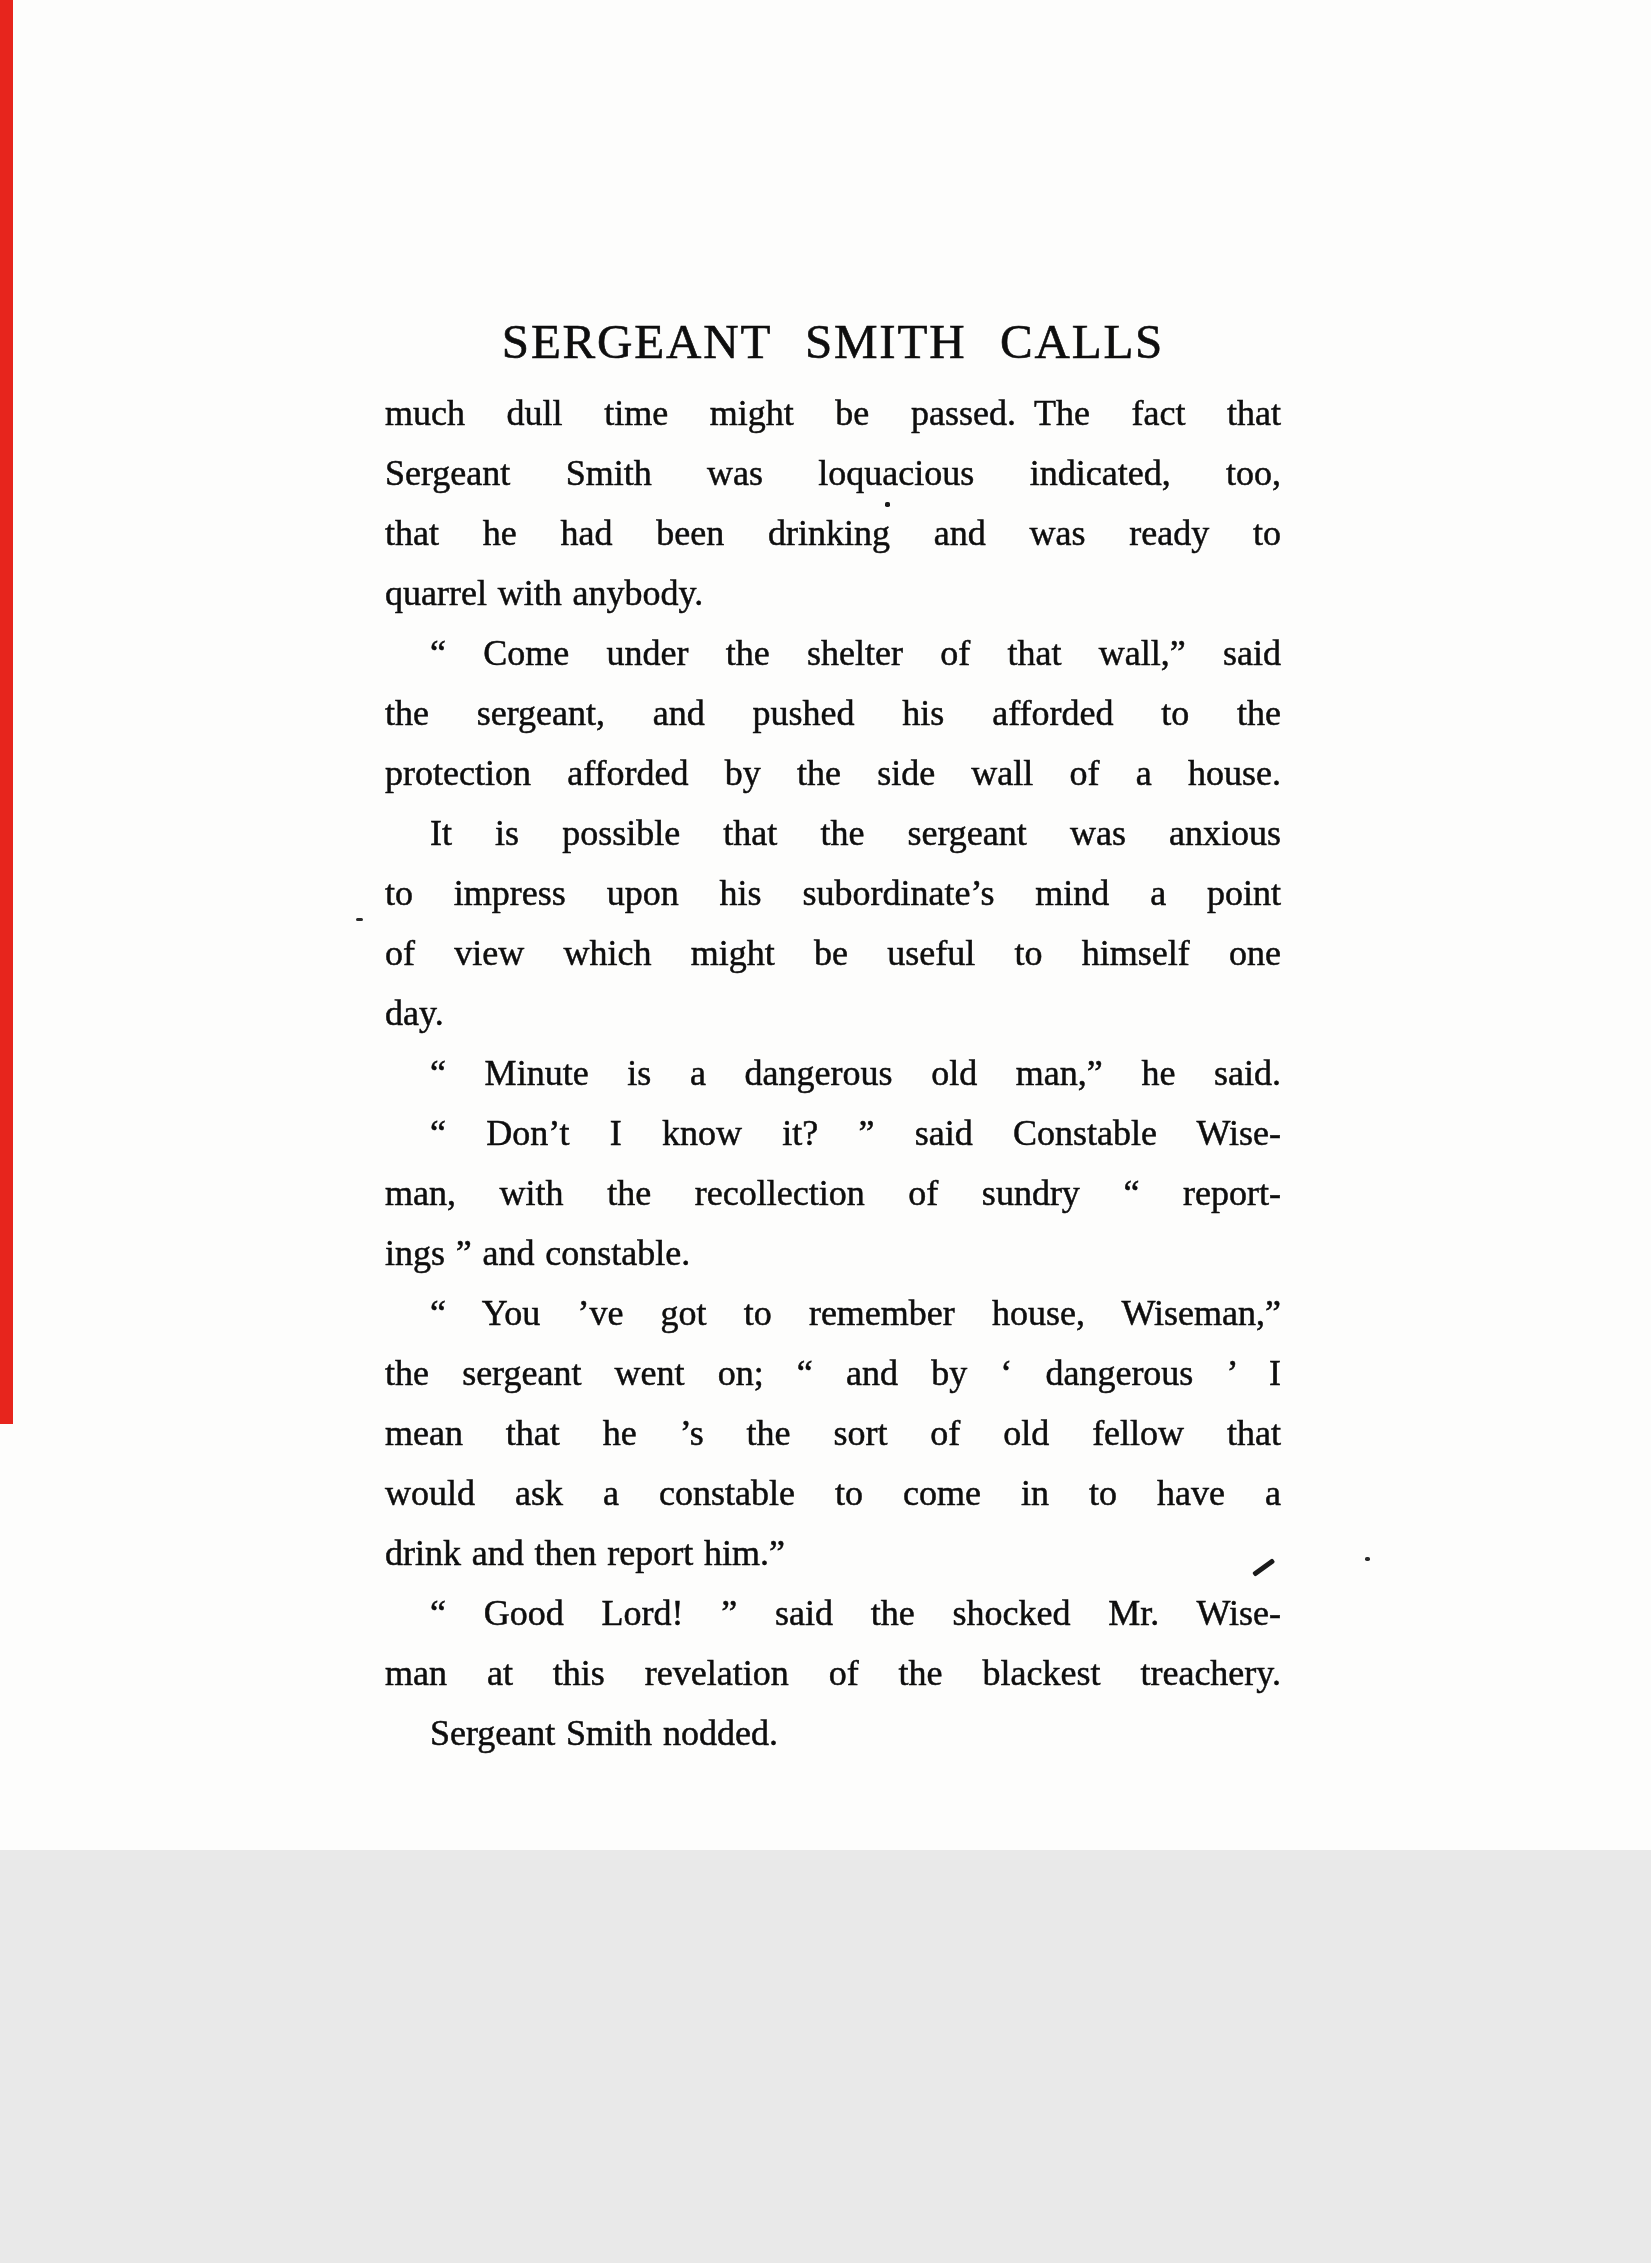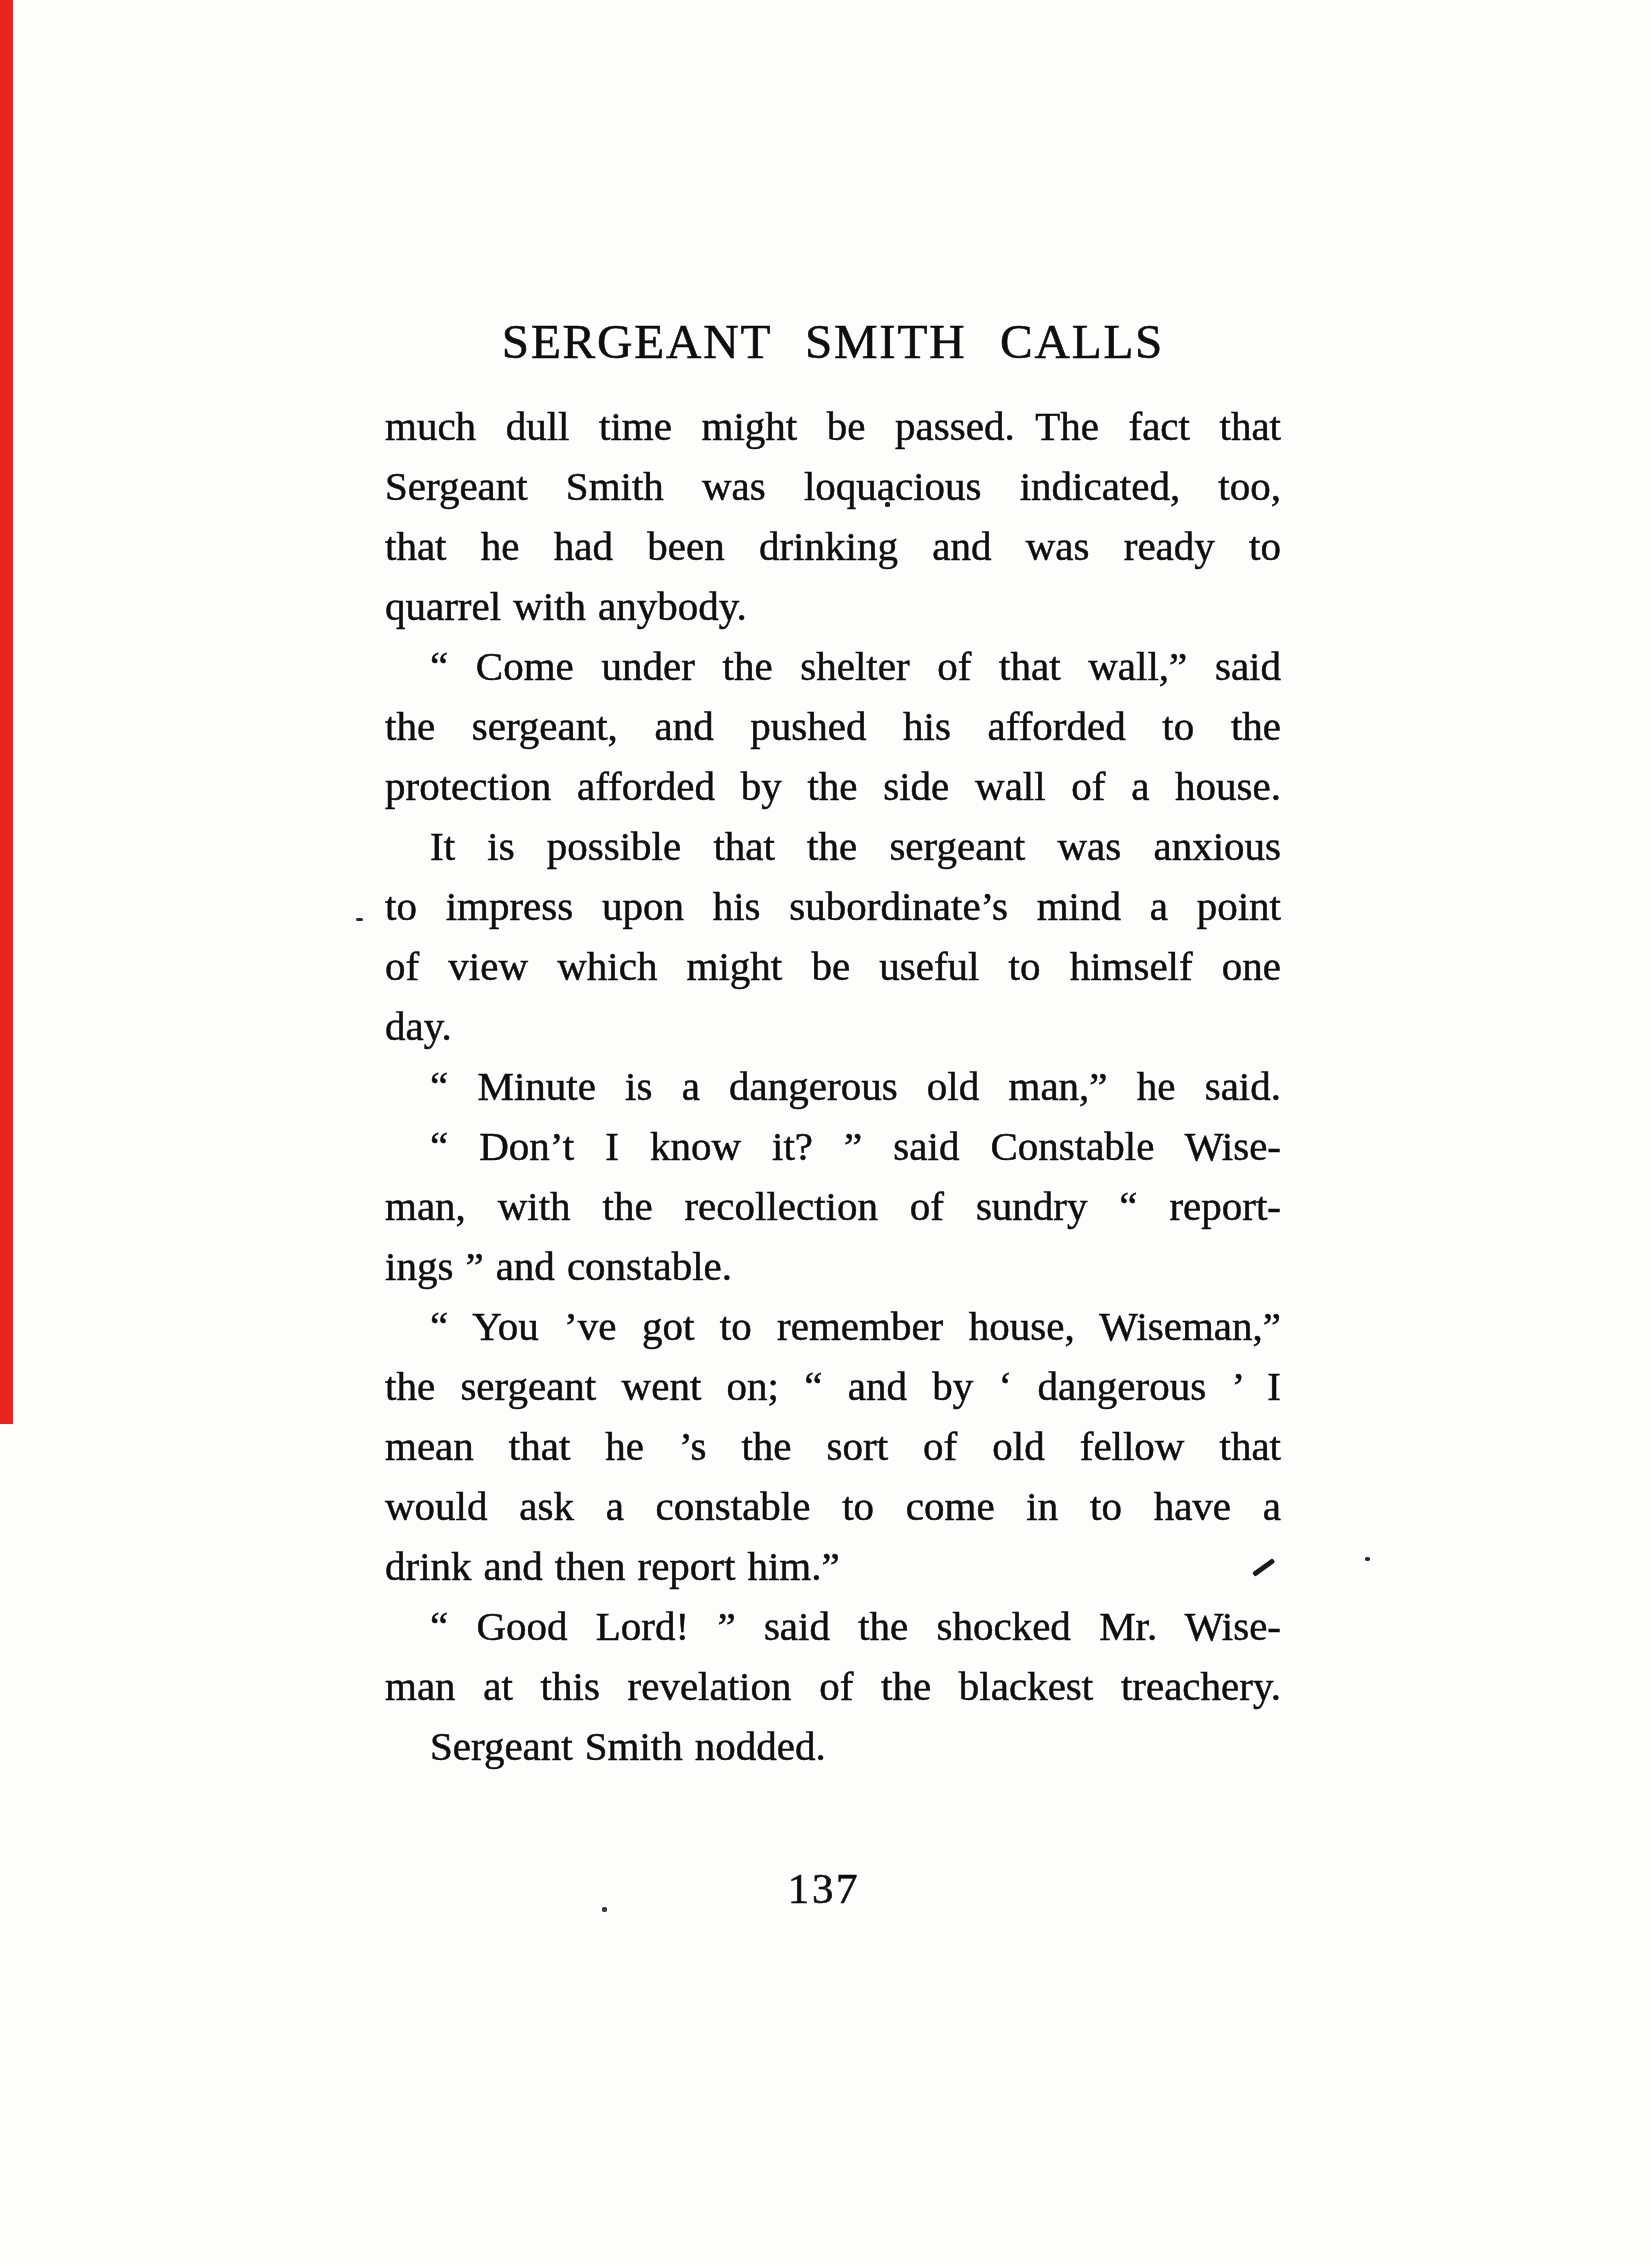--- a/index.html
+++ b/index.html
@@ -1,39 +1,39 @@
 <!DOCTYPE html>
 <html style="font-size:14.3px"><head>
 <meta charset="utf-8">
 <style>
   html,body{margin:0;padding:0;background:#e9e9e9;}
   .page{
     position:relative;
-    width:1651px;height:2263px;
+    width:1651px;height:1850px;
     background:var(--paper,#fdfdfc);
     overflow:hidden;
     font-family:"Liberation Serif","DejaVu Serif",serif;
     color:var(--ink,#0e0e0e);
     text-decoration:underline;
   }
   .edge-mark{
     position:absolute;left:0;top:0;
     width:13.4px;height:1424px;
     background:var(--edge,#e7251d);
   }
   .title{
     position:absolute;left:385px;top:315px;width:896px;margin:0;
     font-size:49px;line-height:53px;font-weight:normal;
     text-align:center;letter-spacing:1.8px;word-spacing:19.6px;
     -webkit-text-stroke:0.6px currentColor;
     white-space:nowrap;
   }
   .body-text{
-    position:absolute;left:385px;top:396px;width:896px;
-    font-size:41px;line-height:60px;
+    position:absolute;left:385px;top:383px;width:896px;
+    font-size:36px;line-height:60px;
     -webkit-text-stroke:0.5px currentColor;
   }
   .line{
     height:60px;overflow:visible;
     text-align:justify;text-align-last:justify;
     word-spacing:1.8px;
   }
   .line.left{text-align:center;text-align-last:left;}
   .line.indent{padding-left:45px;box-sizing:border-box;}
   .pageno{

